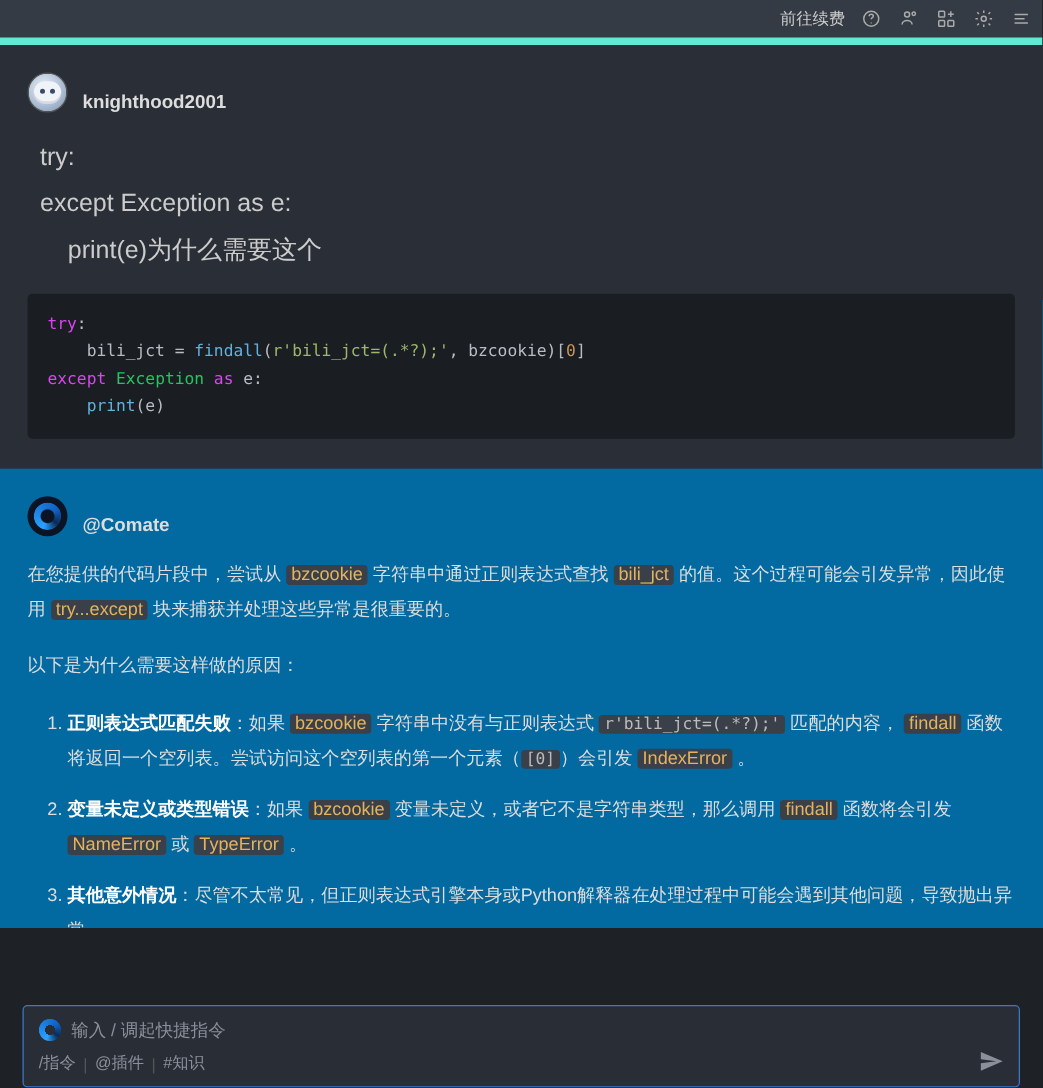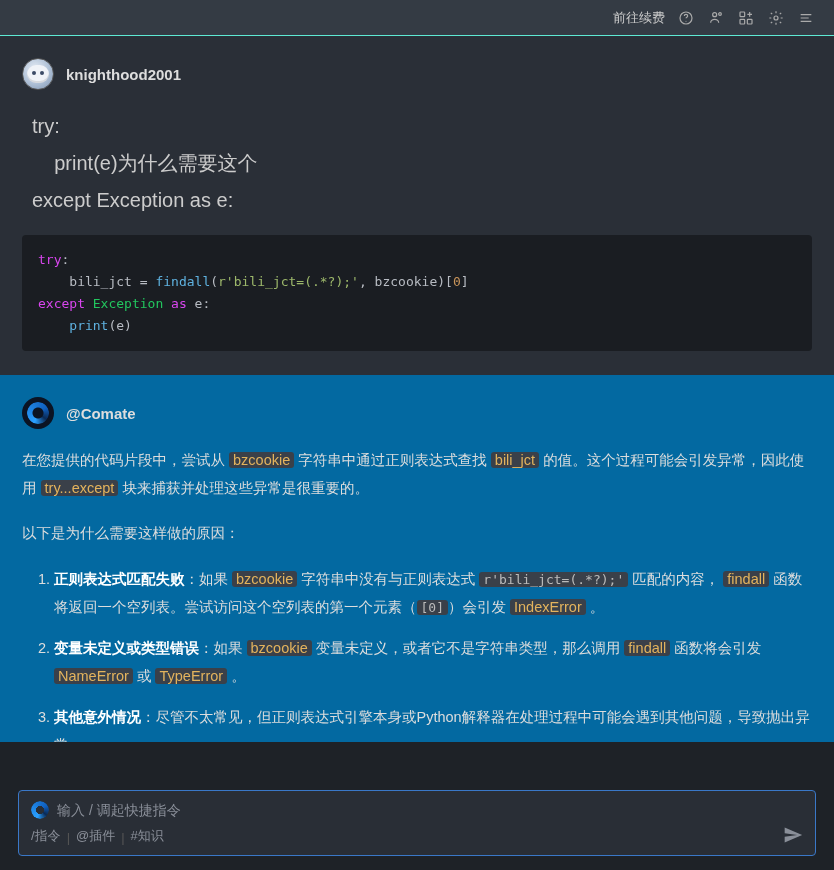--- a/index.html
+++ b/index.html
@@ -12,39 +12,39 @@
   font-size: 14px;
   overflow: hidden;
   position: relative;
 }
 .header {
   height: 36px;
   background: #343b44;
   display: flex;
   align-items: center;
   justify-content: flex-end;
-  padding: 0 19px;
+  padding: 0 8px;
   gap: 12px;
-  border-bottom: 1px solid #5eead4;
+  border-bottom: 6px solid #5eead4;
 }
 .header-link { color: #ccc; font-size: 13px; cursor: pointer; }
 .header-icon {
   width: 18px; height: 18px;
   display: flex; align-items: center; justify-content: center;
   color: #aaa; cursor: pointer;
 }
 .panel {
   height: 706px;
   overflow-y: auto;
   padding: 0;
 }
 .msg { padding: 22px 22px 24px 22px; }
 .msg-user { background: #2a2f37; }
 .msg-bot  { background: #0369a1; }
-.msg-head { display: flex; align-items: center; gap: 12px; margin-bottom: 18px; }
+.msg-head { display: flex; align-items: flex-end; gap: 12px; margin-bottom: 18px; }
 .avatar {
   width: 32px; height: 32px; border-radius: 50%;
   background: radial-gradient(circle at 40% 35%, #e8eef6 0%, #b3c4d9 50%, #7d93b0 100%);
   border: 1px solid #555;
   display: flex; align-items: center; justify-content: center;
   position: relative;
 }
 .avatar-face {
   width: 22px; height: 18px; border-radius: 50%/60%;
   background: #f0f3f8;
@@ -94,21 +94,21 @@
 
 .b-body { line-height: 1.9; font-size: 14.5px; color: #ddd; }
 .b-body p { margin-bottom: 18px; }
 .b-body ol { padding-left: 32px; }
 .b-body li { margin-bottom: 14px; }
 .b-body strong { color: #fff; font-weight: 700; }
 
 .composer-wrap {
   position: absolute; left: 0; right: 0; bottom: 0;
   background: #1e2227;
-  padding: 16px 18px 14px 18px;
+  padding: 16px 18px 0 18px;
 }
 .composer {
   border: 1px solid #3a78c8;
   border-radius: 4px;
   background: #292e36;
   padding: 10px 12px 10px 12px;
   position: relative;
 }
 .composer-row1 { display: flex; align-items: center; gap: 8px; }
 .composer-logo {
@@ -175,22 +175,22 @@
 
   <div class="msg msg-user" data-interactable="false">
     <div class="msg-head" data-interactable="false">
       <div class="avatar" data-interactable="false">
           <div class="avatar-face"></div>
         </div>
       <div class="username" data-interactable="false">knighthood2001</div>
     </div>
     <div class="u-body" data-interactable="false">
       <div data-interactable="false">try:</div>
+      <div data-interactable="false">except Exception as e:</div>
       <div style="white-space:pre" data-interactable="false">    print(e)为什么需要这个</div>
-      <div data-interactable="false">except Exception as e:</div>
     </div>
     <div class="codeblock" data-interactable="false"><span class="tok-kw" data-interactable="false">try</span><span class="tok-op">:</span>
 <span data-interactable="false">    </span><span class="tok-id" data-interactable="false">bili_jct </span><span class="tok-op" data-interactable="false">= </span><span class="tok-fn" data-interactable="false">findall</span><span class="tok-op" data-interactable="false">(</span><span class="tok-str" data-interactable="false">r'bili_jct=(.*?);'</span><span class="tok-op" data-interactable="false">, </span><span class="tok-id" data-interactable="false">bzcookie</span><span class="tok-op" data-interactable="false">)[</span><span class="tok-num" data-interactable="false">0</span><span class="tok-op" data-interactable="false">]</span>
 <span class="tok-kw" data-interactable="false">except</span><span data-interactable="false"> </span><span class="tok-builtin" data-interactable="false">Exception</span><span class="tok-kw" data-interactable="false"> as </span><span class="tok-id" data-interactable="false">e</span><span class="tok-op" data-interactable="false">:</span>
 <span data-interactable="false">    </span><span class="tok-fn" data-interactable="false">print</span><span class="tok-op" data-interactable="false">(</span><span class="tok-id" data-interactable="false">e</span><span class="tok-op" data-interactable="false">)</span></div>
   </div>
 
   <div class="msg msg-bot" data-interactable="false">
     <div class="msg-head" data-interactable="false">
       <div class="bot-avatar" data-interactable="false">

